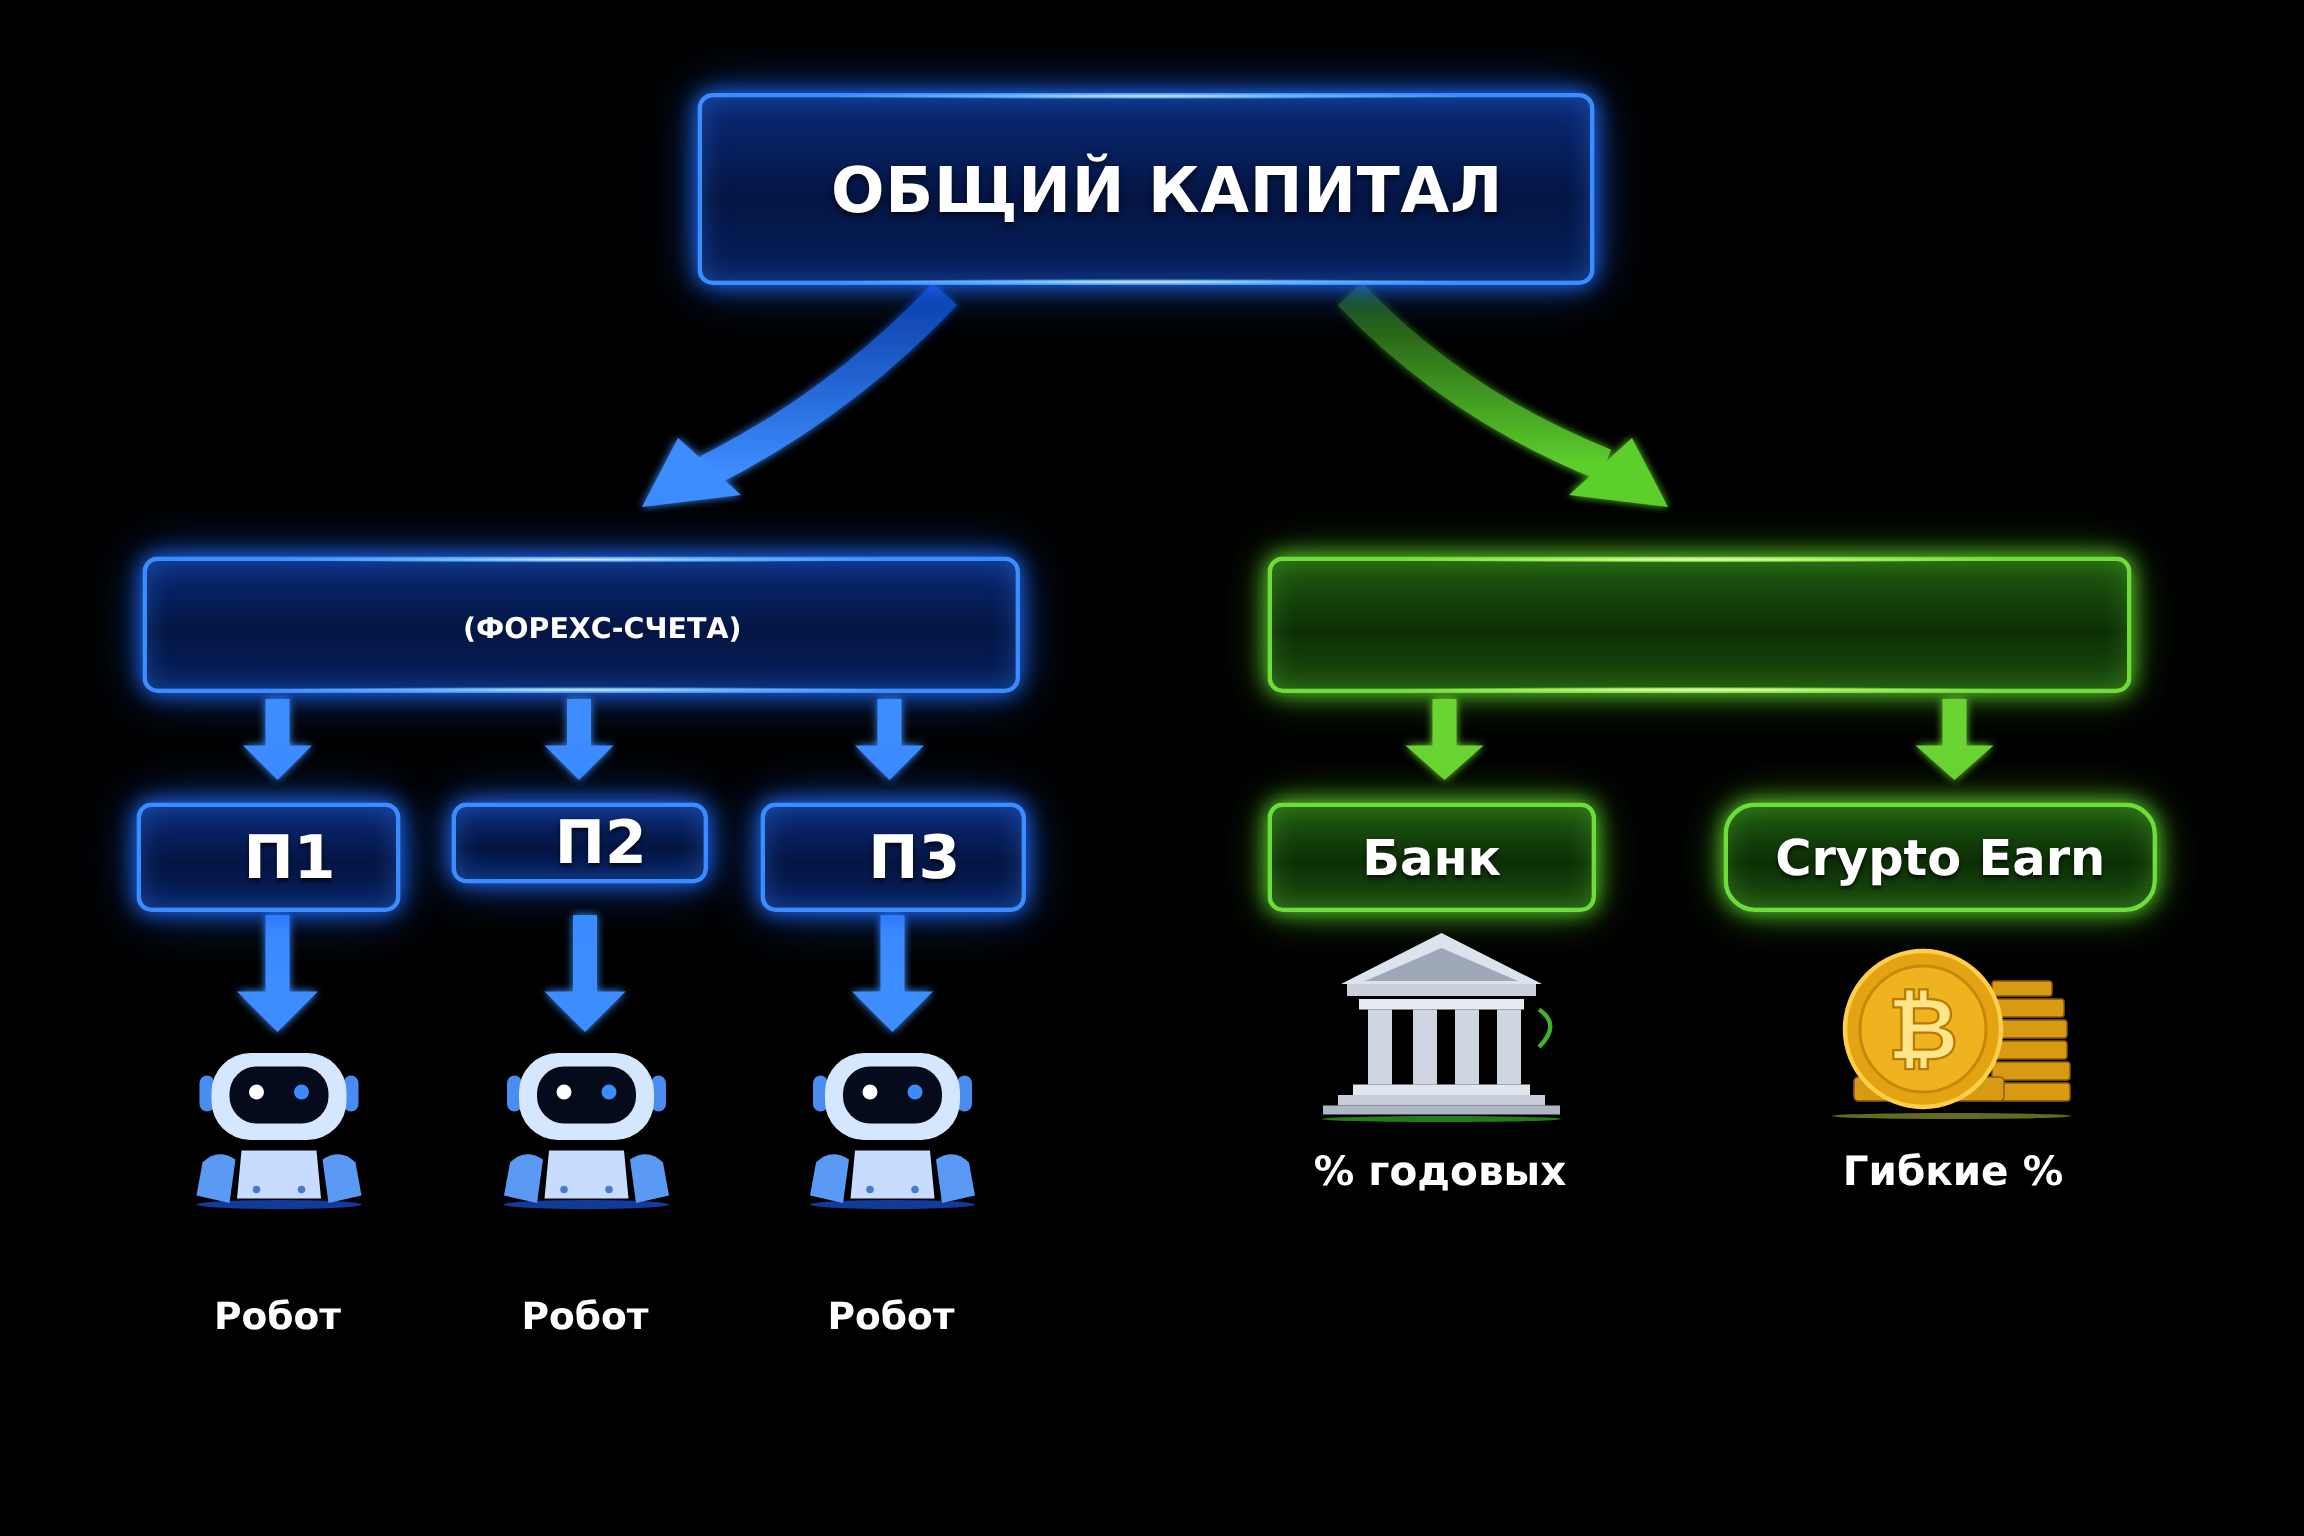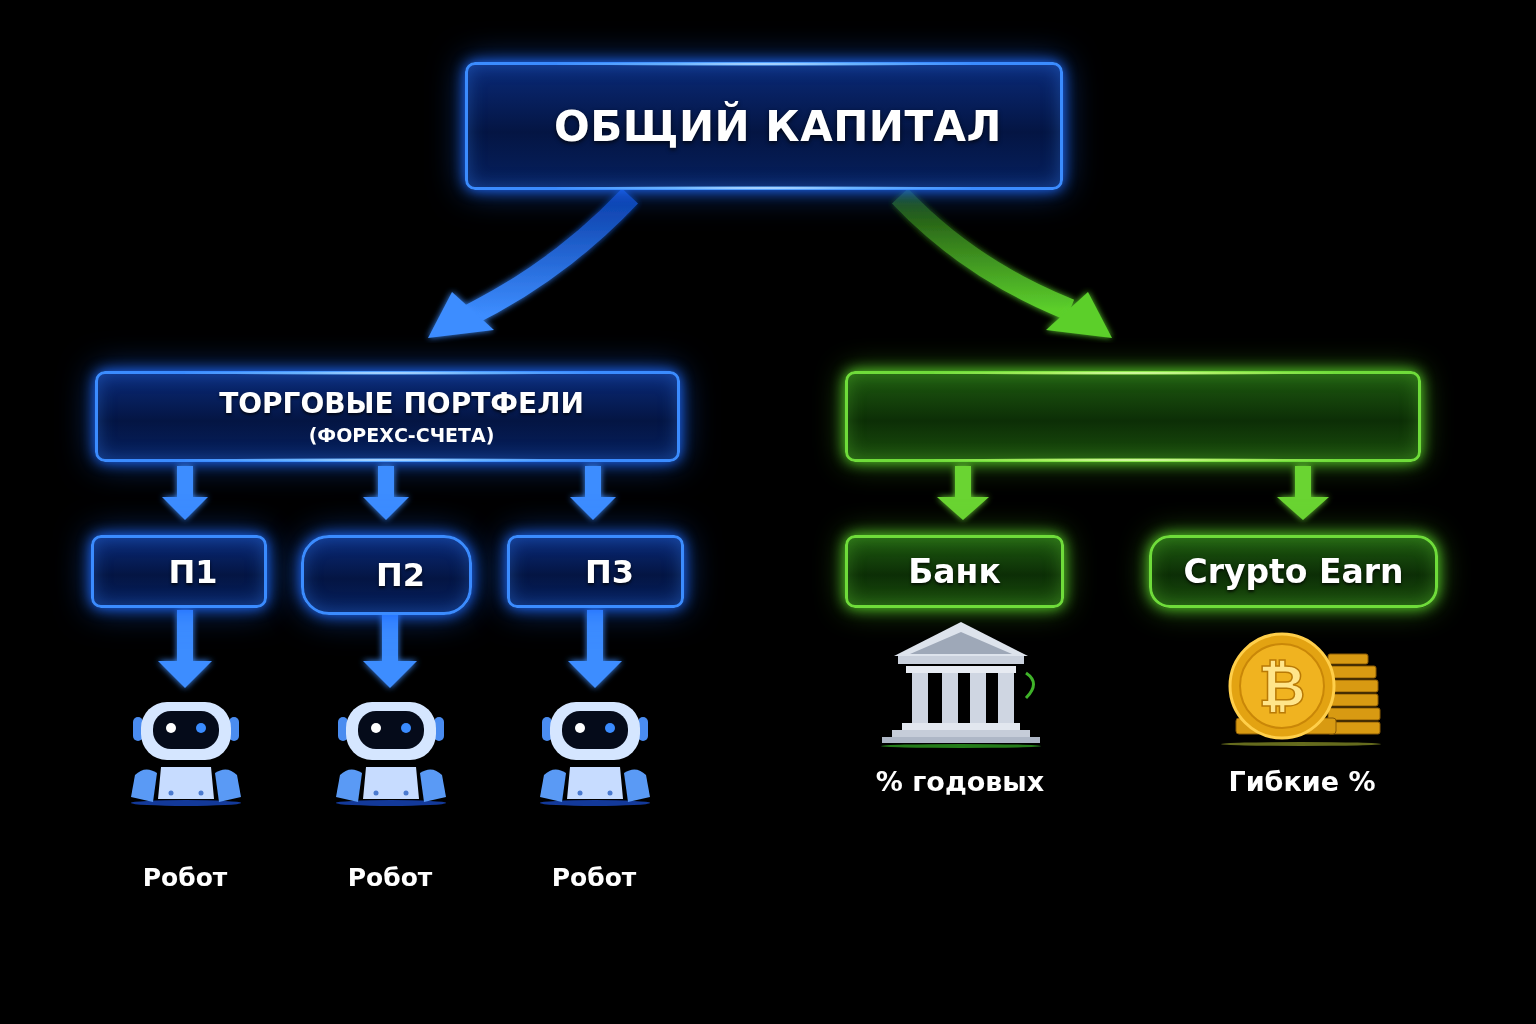--- a/index.html
+++ b/index.html
@@ -8,21 +8,21 @@
   .blue { border:3px solid #3b8cff; background:linear-gradient(180deg,#0a2a78 0%,#041543 55%,#06205e 100%);
           box-shadow:0 0 14px #1f6bff, 0 0 34px rgba(31,107,255,.55), inset 0 0 18px rgba(60,140,255,.35);padding-left:28px; }
   .green { border:3px solid #6fdc3a; background:linear-gradient(180deg,#1e5a10 0%,#0c2e06 55%,#1a4d0d 100%);
           box-shadow:0 0 14px #5ad02a, 0 0 30px rgba(90,208,42,.5), inset 0 0 18px rgba(110,220,60,.3); }
   .glowline { position:absolute; height:4px; left:15%; right:15%; border-radius:3px; }
   .blue .glowline { background:radial-gradient(ellipse at center,#dff0ff 0%,#6ab4ff 35%,rgba(59,140,255,0) 75%); }
   .green .glowline { background:radial-gradient(ellipse at center,#f4ffd6 0%,#a8f060 35%,rgba(111,220,58,0) 75%); }
   .t-main { font-weight:bold; font-size:42px; letter-spacing:0.5px; text-shadow:0 2px 4px rgba(0,0,0,.7); }
   .t-sec { font-weight:bold; font-size:28px; text-shadow:0 2px 3px rgba(0,0,0,.7); }
   .t-sub { font-weight:bold; font-size:19px; margin-top:4px; }
-  .t-p { font-weight:bold; font-size:32px; text-shadow:0 2px 3px rgba(0,0,0,.7); }
+  .t-p { font-weight:bold; font-size:40px; text-shadow:0 2px 3px rgba(0,0,0,.7); }
   .t-g { font-weight:bold; font-size:33px; text-shadow:0 2px 3px rgba(0,0,0,.7); }
   .label { position:absolute; font-weight:bold; text-align:center; font-size:27px; }
   .robot-label { font-size:25px;margin-top:45px; }
   svg { position:absolute; overflow:visible; }
 </style>
 </head>
 <body>
 
 <svg width="1536" height="1024" style="left:0;top:0;">
   <defs>
@@ -49,21 +49,20 @@
 </svg>
 
 <div class="box blue" style="left:465px;top:62px;width:598px;height:128px;">
   <div class="glowline" style="top:-3px;"></div>
   <span class="t-main">ОБЩИЙ КАПИТАЛ</span>
   <div class="glowline" style="bottom:-3px;"></div>
 </div>
 
 <div class="box blue" style="left:95px;top:371px;width:585px;height:91px;">
   <div class="glowline" style="top:-3px;"></div>
-  <span class="t-sec">ТОРГОВЫЕ ПОРТФЕЛИ</span>
   <span class="t-sub">(ФОРЕХС-СЧЕТА)</span>
   <div class="glowline" style="bottom:-3px;"></div>
 </div>
 
 <div class="box green" style="left:845px;top:371px;width:576px;height:91px;">
   <div class="glowline" style="top:-3px;"></div>
   <div class="glowline" style="bottom:-3px;"></div>
 </div>
 
 <svg width="1536" height="1024" style="left:0;top:0;">
@@ -85,21 +84,21 @@
     <rect x="955" y="466" width="16" height="32"></rect>
       <polygon points="937,497 989,497 963,520"></polygon>
     <rect x="1295" y="466" width="16" height="32"></rect>
       <polygon points="1277,497 1329,497 1303,520"></polygon>
   </g>
 </svg>
 
 <div class="box blue" style="left:91px;top:535px;width:176px;height:73px;">
   <span class="t-p">П1</span>
 </div>
-<div class="box blue" style="left:301px;top:535px;width:171px;height:80px;border-radius:28px;">
+<div class="box blue" style="left:301px;top:535px;width:171px;height:54px;">
   <span class="t-p">П2</span>
 </div>
 <div class="box blue" style="left:507px;top:535px;width:177px;height:73px;">
   <span class="t-p">П3</span>
 </div>
 
 <div class="box green" style="left:845px;top:535px;width:219px;height:73px;">
   <span class="t-g">Банк</span>
 </div>
 <div class="box green" style="left:1149px;top:535px;width:289px;height:73px;border-radius:21px;">

